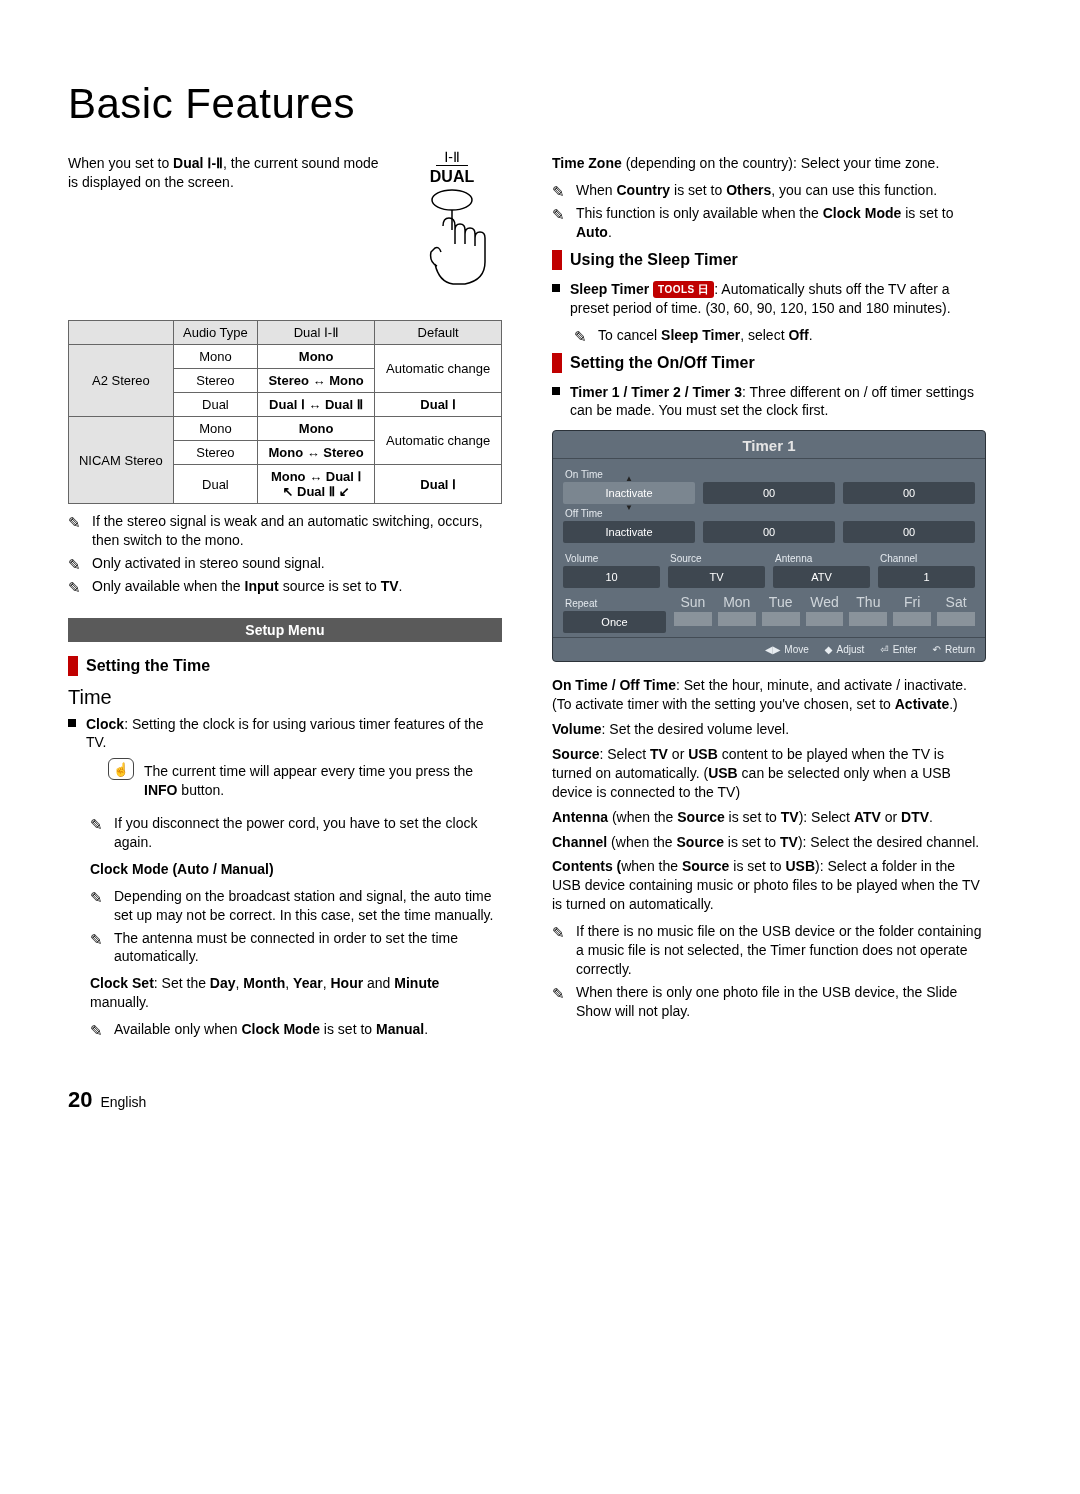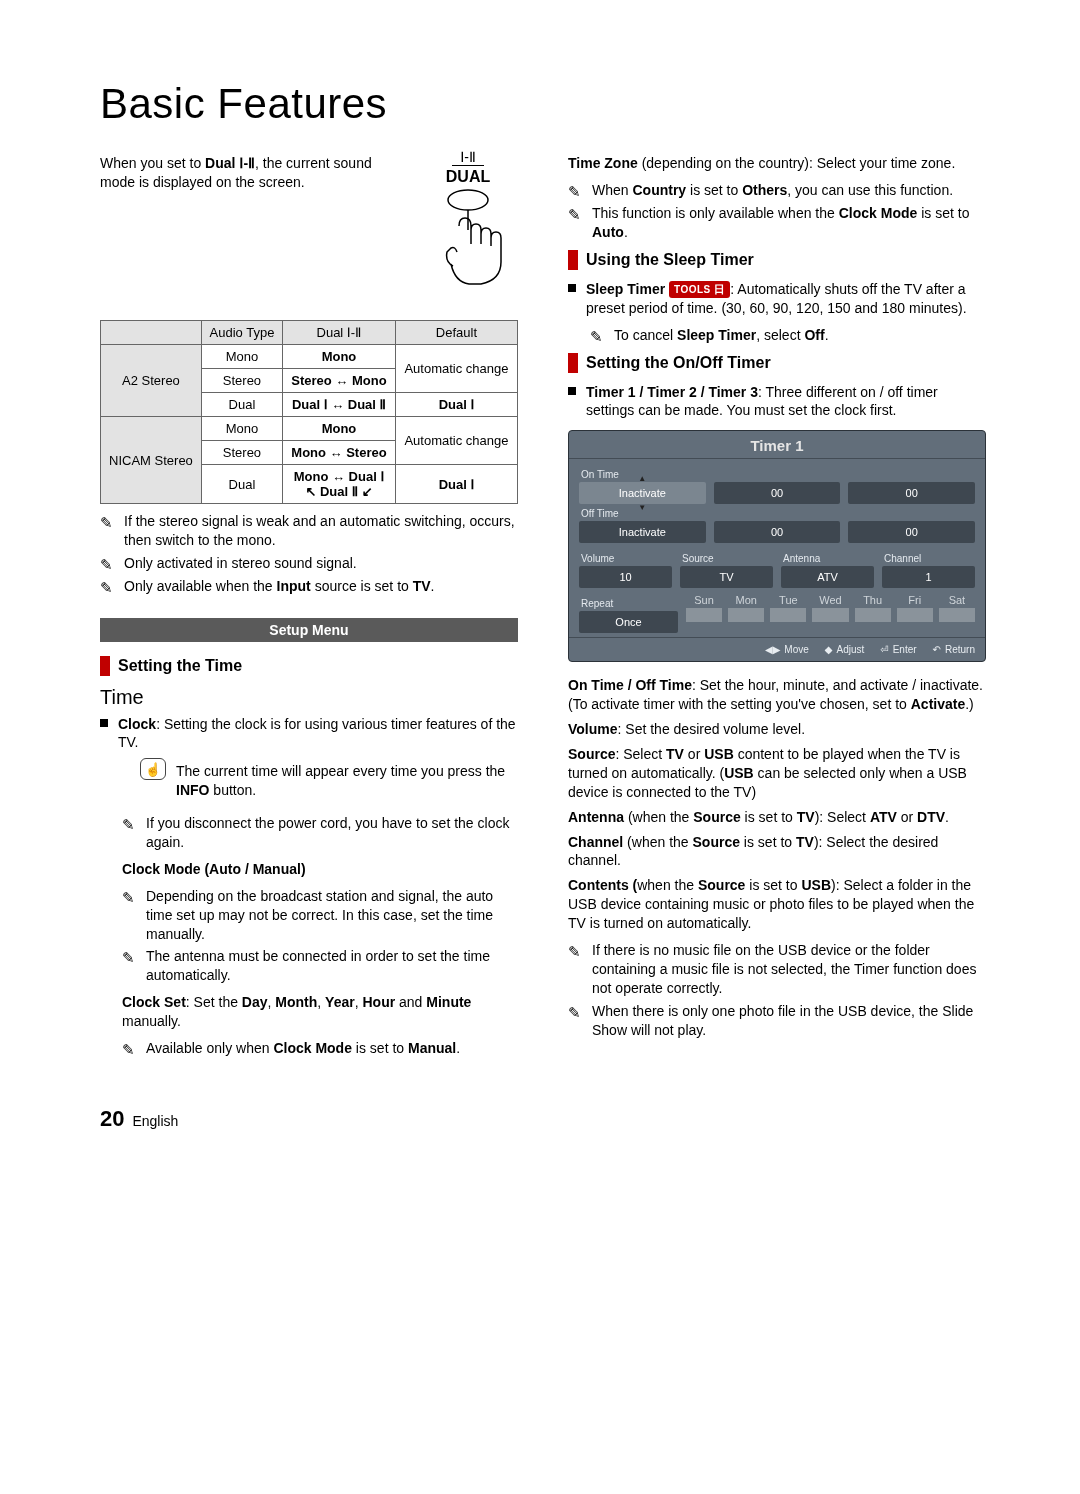--- a/index.html
+++ b/index.html
@@ -4,21 +4,21 @@
 <style>
   * { box-sizing: border-box; }
   body {
     margin: 0;
     font-family: Arial, Helvetica, sans-serif;
     background: #fff;
     width: 1080px;
   }
   .page {
     width: 1076px;
-    padding: 80px 90px 60px 100px;
+    padding: 80px 90px 60px 68px;
   }
   
   .page-title {
     font-size: 42px;
     font-weight: 200;
     letter-spacing: .5px;
     margin: 0 0 20px 0;
     font-family: "Helvetica Neue", Arial, sans-serif;
   }
   .cols {
@@ -157,21 +157,21 @@
   .tp-footer {
     display: flex; justify-content: flex-end; gap: 16px;
     padding: 6px 10px;
     font-size: 10px;
     border-top: 1px solid #434c55;
     color:#e8edf1;
   }
   .tp-footer span { display:inline-flex; align-items:center; gap:4px; }
 
   
-  .days { display: flex; gap: 6px; font-size: 11px; color:#cfd5da; }
+  .days { display: flex; gap: 6px; font-size: 14px; color:#cfd5da; }
   .days .d { flex:1; text-align:center; }
   .days .d .box { width: 100%; height: 14px; background: #8a939b; margin-top:2px; }
 
   
   .page-footer { margin-top: 40px; font-size: 14px; }
   .page-footer .pg { font-size: 22px; font-weight: bold; margin-right: 4px; }
 
 </style>
 </head>
 <body>

